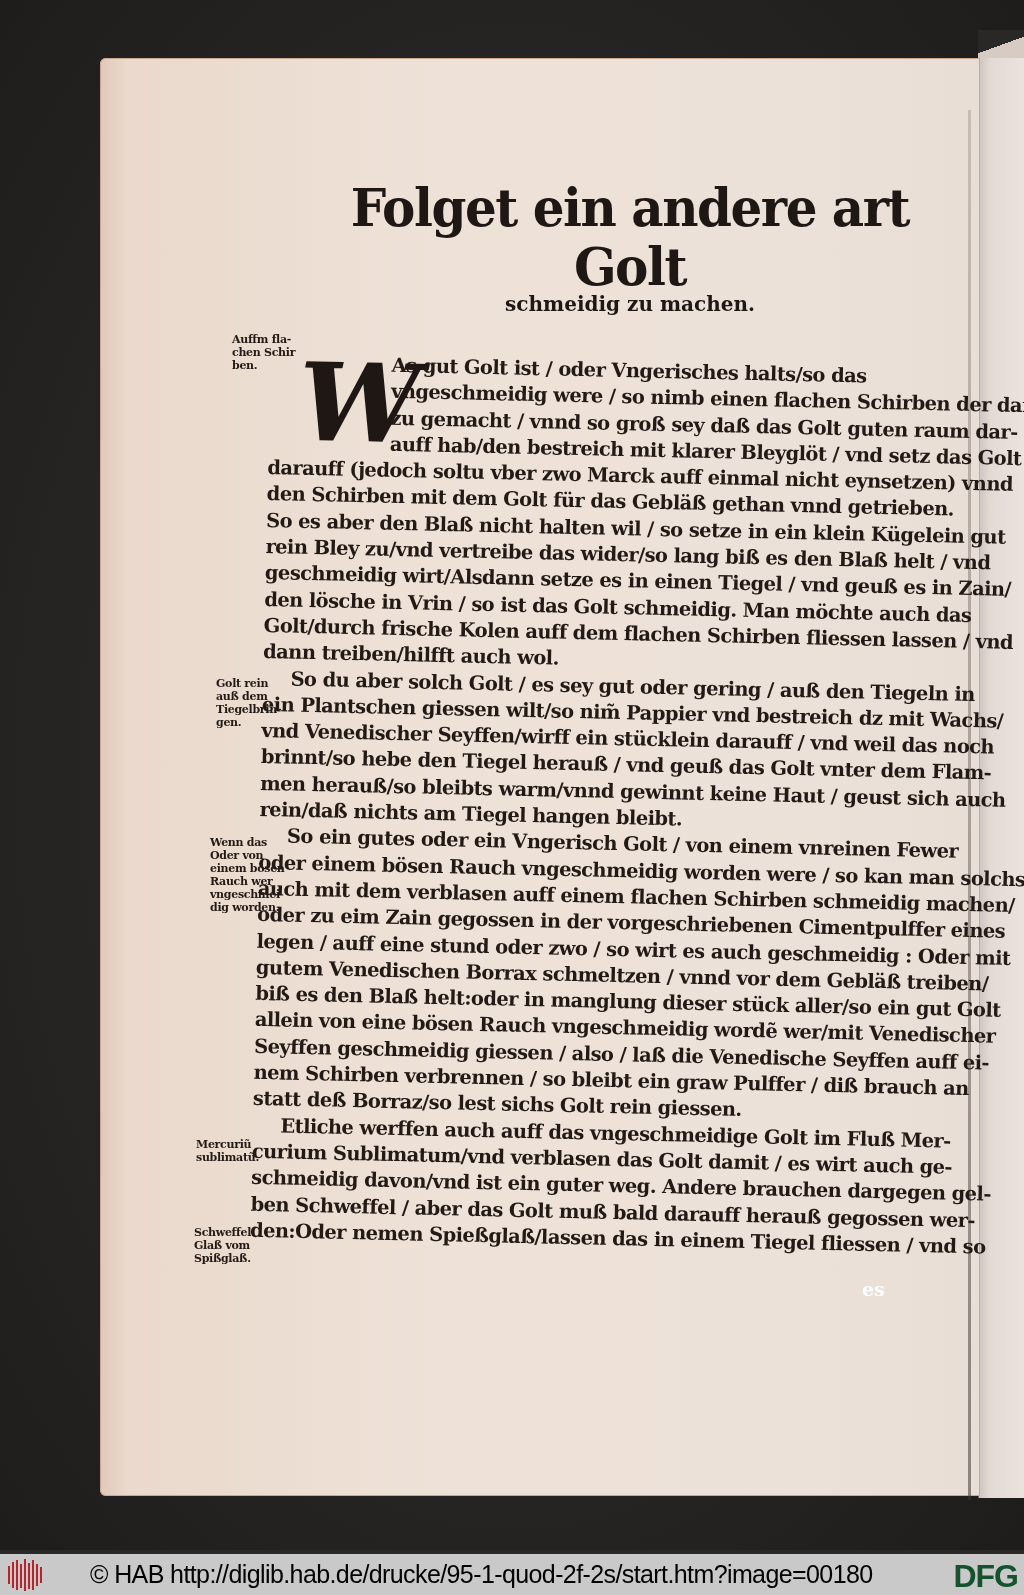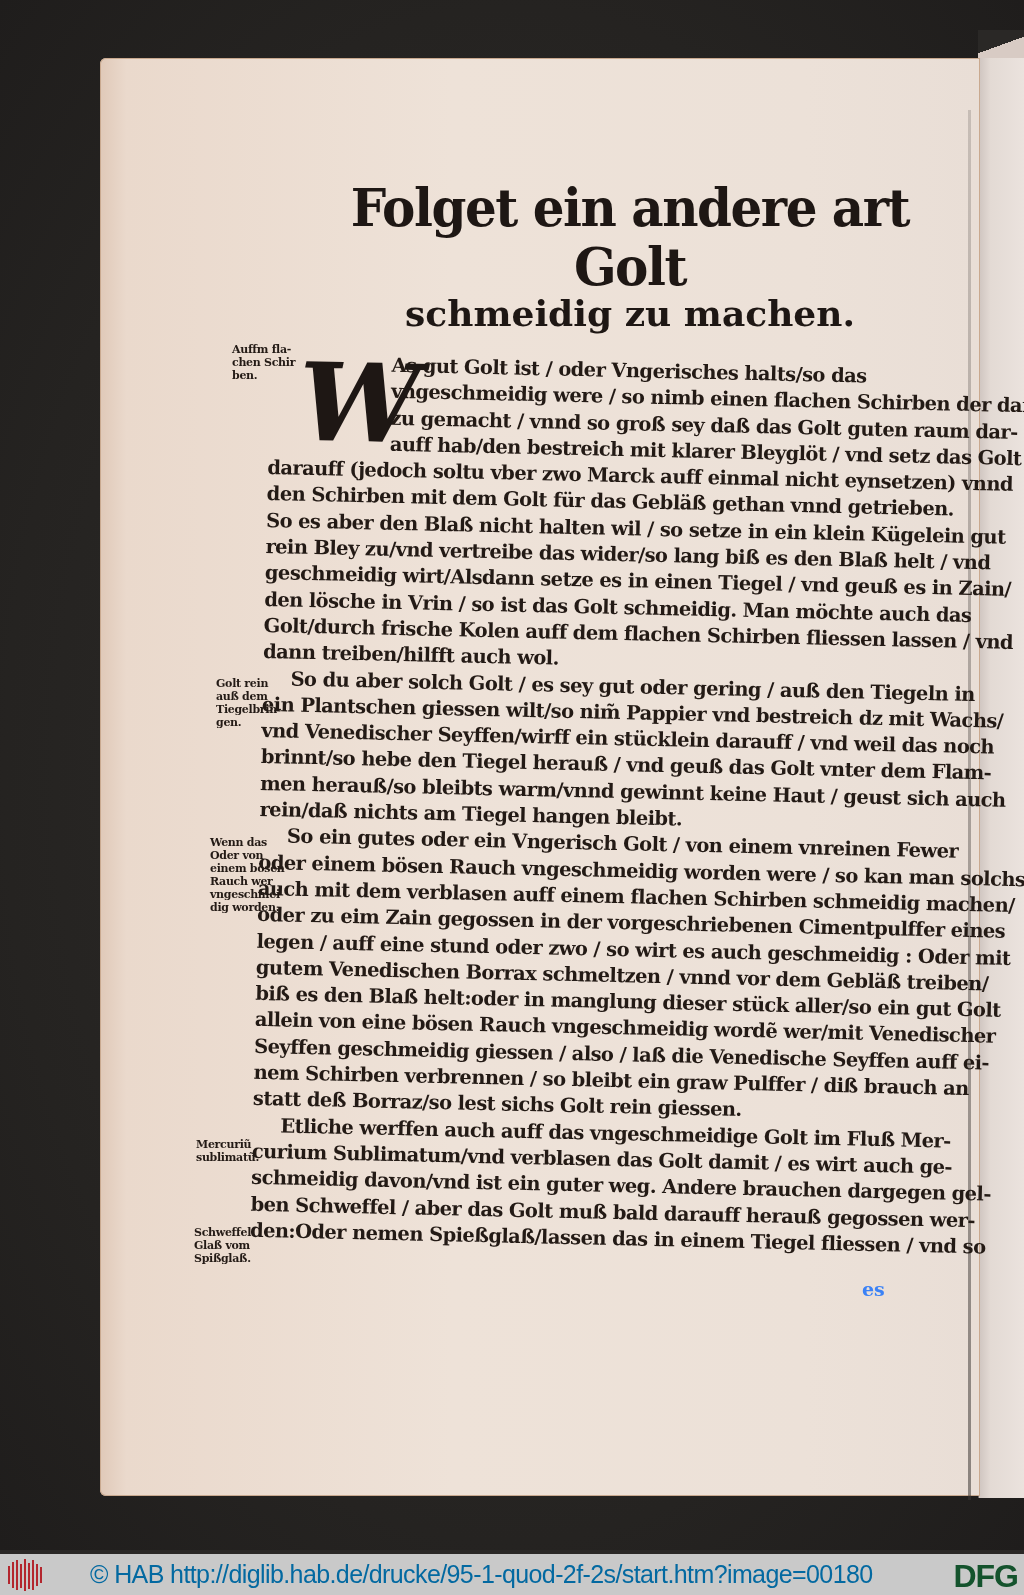--- a/index.html
+++ b/index.html
@@ -32,52 +32,52 @@
     position:absolute; left:978px; top:30px; width:46px; height:30px;
     background: linear-gradient(160deg, #2a2826 50%, #d8cbc4 50%);
   }
   .fold-shadow {
     position:absolute; left:968px; top:110px; width:3px; height:1390px;
     background:linear-gradient(180deg, rgba(60,55,52,0.2), rgba(60,55,52,0.55));
   }
   .header-block { position:absolute; left:350px; top:180px; width:560px; text-align:center; color:#1e1714; }
   .running-head { font-size:28px; font-weight:bold; font-style:italic; letter-spacing:-0.5px; }
   .chapter-title { font-size:50px; font-weight:bold; letter-spacing:-1.5px; line-height:56px; margin-top:2px; transform:scaleY(1.05); }
-  .chapter-subtitle { font-size:36px; font-weight:bold; margin-top:-2px; }
+  .chapter-subtitle { font-size:20px; font-weight:bold; margin-top:-2px; }
 
   .body-text {
     position:absolute; left:270px; top:350px; width:660px;
     color:#231a15; font-size:19.5px; line-height:26.3px; font-weight:bold;
     letter-spacing:-0.6px;
     transform: rotate(1.3deg); transform-origin: 0 0;
   }
   .body-line { white-space:nowrap; height:26.3px; }
   .first-lines { padding-left:122px; }
   .initial {
     position:absolute; left:30px; top:2px; width:96px; height:98px;
     font-size:108px; line-height:98px; font-weight:bold; color:#1e1714;
     font-family:"DejaVu Serif", serif; font-style:italic;
   }
   .indent { padding-left:28px; }
   .catchword {
-    position:absolute; left:862px; top:1278px; color:#3b82f6;
+    position:absolute; left:862px; top:1278px; color:#ffffff;
     font-size:19px; font-weight:bold;
   }
   .margin-note {
     position:absolute; color:#231a15; font-size:11px; line-height:13px; font-weight:bold;
     letter-spacing:-0.3px;
   }
 
   .footer {
     position:absolute; left:0; top:1554px; width:1024px; height:41px;
     background:#c9c9c9; display:flex; align-items:center;
   }
   .hab-logo { width:44px; height:34px; margin-left:4px; display:flex; align-items:center; justify-content:center; }
   .footer-text {
-    font-family:"Liberation Sans", sans-serif; font-size:25px; color:#0369a1;
+    font-family:"Liberation Sans", sans-serif; font-size:25px; color:#000000;
     letter-spacing:-0.6px; margin-left:42px; white-space:nowrap;
   }
   .dfg-logo {
     position:absolute; right:6px; top:4px;
     font-family:"Liberation Sans", sans-serif; font-weight:bold; font-size:32px;
     color:#14532d; letter-spacing:-1px;
   }
 </style>
 </head>
 <body>
@@ -87,21 +87,21 @@
 <div class="next-page"></div>
 <div class="page-edge-left"></div>
 <div class="page"></div>
 <div class="fold-shadow"></div>
 
 <div class="header-block">
   <div class="chapter-title">Folget ein andere art Golt</div>
   <div class="chapter-subtitle">schmeidig zu machen.</div>
 </div>
 
-<div class="margin-note" style="left:232px; top:343px;">
+<div class="margin-note" style="left:232px; top:333px;">
   <div>Auffm fla-</div>
   <div>chen Schir</div>
   <div>ben.</div>
 </div>
 <div class="margin-note" style="left:216px; top:677px;">
   <div>Golt rein</div>
   <div>auß dem</div>
   <div>Tiegelbrin-</div>
   <div>gen.</div>
 </div>

